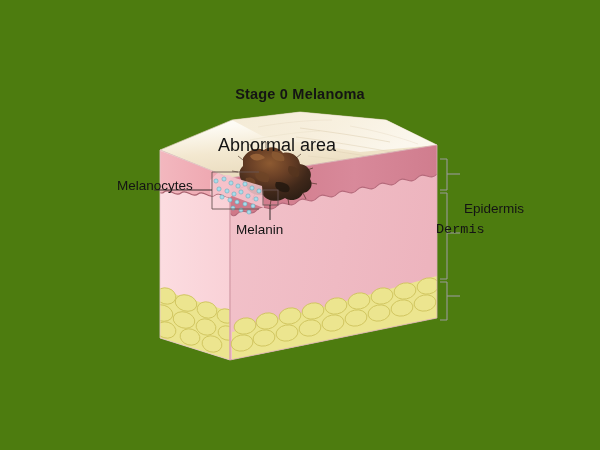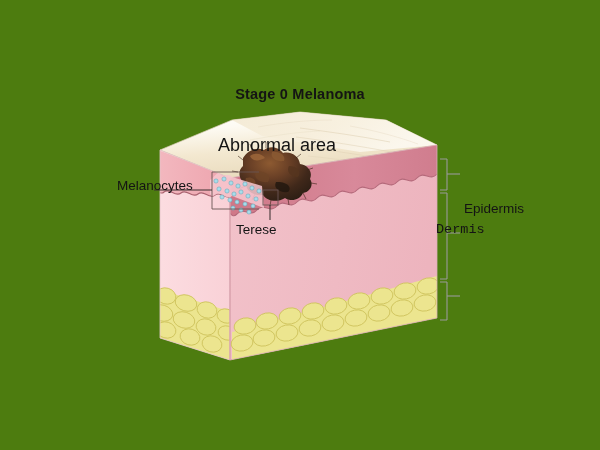--- a/index.html
+++ b/index.html
@@ -312,21 +312,21 @@
       <line x1="447" y1="174" x2="460" y2="174"></line>
       <path d="M447,193 L440,193 M447,193 L447,279 M447,279 L440,279"></path>
       <line x1="447" y1="233" x2="460" y2="233"></line>
       <path d="M447,282 L440,282 M447,282 L447,320 M447,320 L440,320"></path>
       <line x1="447" y1="296" x2="460" y2="296"></line>
     </g>
   </svg>
 
   <div class="lbl" id="lbl-abnormal">Abnormal area</div>
 
-  <div class="lbl" id="lbl-melanin">Terese</div>
+  <div class="lbl" id="lbl-melanin">Melanin</div>
 
   <div class="lbl" id="lbl-melanocytes">Melanocytes</div>
 
   <div class="lbl" id="lbl-epidermis">Epidermis</div>
 
   <div class="lbl" id="lbl-dermis">Dermis</div>
 
 
 
 </div>

